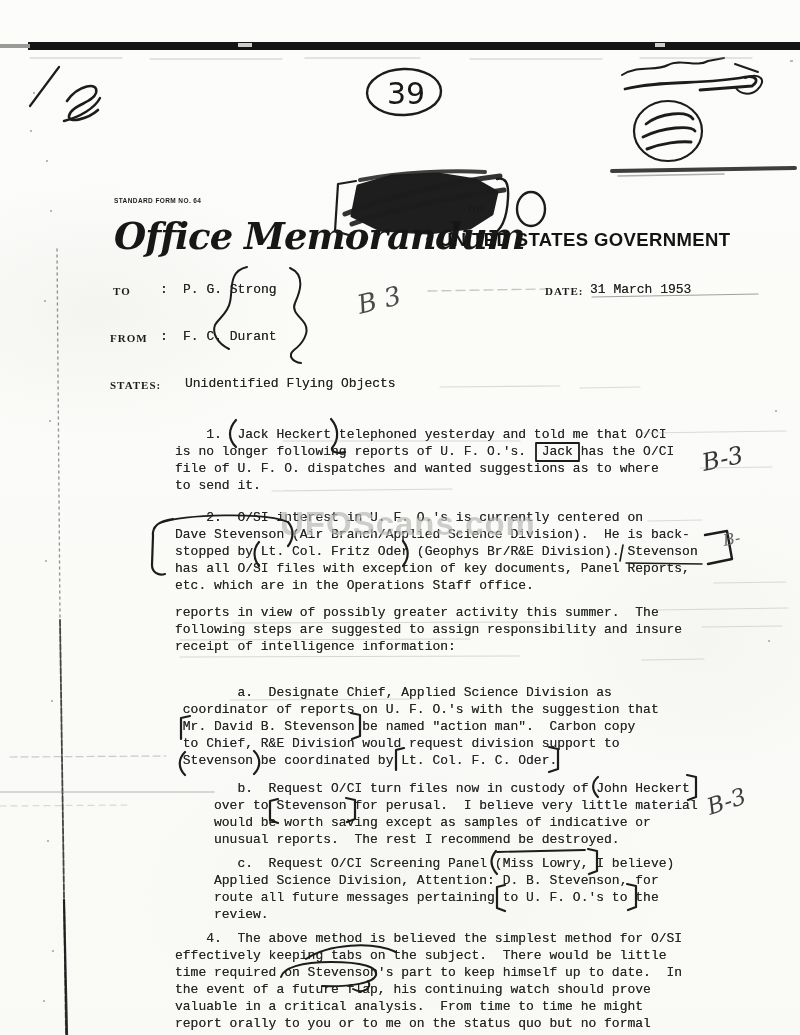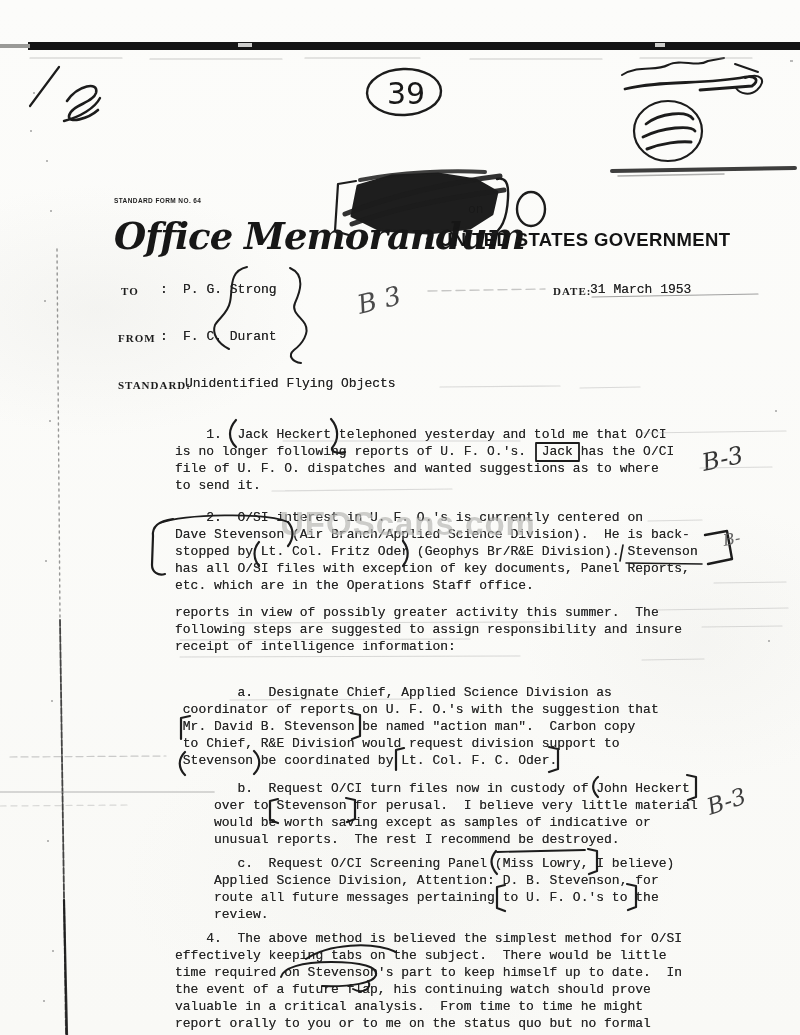--- a/index.html
+++ b/index.html
@@ -15,21 +15,21 @@
   .topnick{position:absolute;top:43px;height:4px;background:#fbfbf9;opacity:.8;}
   .formno{position:absolute;left:114px;top:197px;font-family:"Liberation Sans",sans-serif;
     font-size:6.5px;font-weight:bold;letter-spacing:.4px;color:#1d1d1d;}
   .script{position:absolute;left:114px;top:214px;font-family:"DejaVu Serif",serif;
     font-style:italic;font-weight:700;font-size:37px;color:#171717;letter-spacing:-1px;}
   .mast-sep{position:absolute;left:424px;top:232px;font-size:15px;font-weight:bold;color:#161616;}
   .org{position:absolute;left:439px;top:229px;font-family:Liberation Sans, sans-serif;
     font-size:18.5px;font-weight:600;letter-spacing:.4px;color:#141414;}
   .redact-peek{position:absolute;left:468px;top:202px;font-size:13px;color:#555;}
   .lbl{position:absolute;font-family:"Liberation Serif",serif;font-size:11px;font-weight:700;
-    letter-spacing:1px;color:#1c1c1c;margin-left:8px;}
+    letter-spacing:1px;color:#1c1c1c;}
   .mono{position:absolute;font-size:13px;color:#242424;white-space:pre;
     text-shadow:0 0 .6px rgba(25,25,25,.7);}
   .para{position:absolute;font-size:13px;line-height:17px;color:#262626;white-space:pre;
     text-shadow:0 0 .6px rgba(25,25,25,.65);}
   .para .tline{height:17px;}
   .watermark{position:absolute;left:280px;top:505px;font-family:"Liberation Sans",sans-serif;
     font-size:33px;font-weight:bold;letter-spacing:1px;color:rgba(125,125,122,.38);
     text-shadow:1px 1px 0 rgba(255,255,255,.5);z-index:4;}
   .ink{position:absolute;left:0;top:0;z-index:5;pointer-events:none;}
   .hand{font-family:"DejaVu Serif",serif;font-style:italic;}
@@ -51,21 +51,21 @@
   <span class="redact-peek">on</span>
 
   <span class="lbl" style="left:113px;top:285px;">TO</span>
   <span class="mono" style="left:160px;top:282px;">:</span>
   <span class="mono" style="left:183px;top:282px;">P. G. Strong</span>
   <span class="lbl" style="left:545px;top:285px;">DATE:</span>
   <span class="mono" style="left:590px;top:282px;">31 March 1953</span>
   <span class="lbl" style="left:110px;top:332px;">FROM</span>
   <span class="mono" style="left:160px;top:329px;">:</span>
   <span class="mono" style="left:183px;top:329px;">F. C. Durant</span>
-  <span class="lbl" style="left:110px;top:379px;">STANDARD:</span>
+  <span class="lbl" style="left:110px;top:379px;">STATES:</span>
   <span class="mono" style="left:185px;top:376px;">Unidentified Flying Objects</span>
 
   <div class="para" style="left:175px;top:426px;"><div class="tline">    1.  Jack Heckert telephoned yesterday and told me that O/CI</div><div class="tline">is no longer following reports of U. F. O.'s.  Jack has the O/CI</div><div class="tline">file of U. F. O. dispatches and wanted suggestions as to where</div><div class="tline">to send it.</div></div>
   <div class="para" style="left:175px;top:509px;"><div class="tline">    2.  O/SI interest in U. F. O.'s is currently centered on</div><div class="tline">Dave Stevenson (Air Branch/Applied Science Division).  He is back-</div><div class="tline">stopped by Lt. Col. Fritz Oder (Geophys Br/R&amp;E Division). Stevenson</div><div class="tline">has all O/SI files with exception of key documents, Panel Reports,</div><div class="tline">etc. which are in the Operations Staff office.</div></div>
   <div class="para" style="left:175px;top:604px;"><div class="tline">reports in view of possibly greater activity this summer.  The</div><div class="tline">following steps are suggested to assign responsibility and insure</div><div class="tline">receipt of intelligence information:</div></div>
   <div class="para" style="left:175px;top:684px;"><div class="tline">        a.  Designate Chief, Applied Science Division as</div><div class="tline"> coordinator of reports on U. F. O.'s with the suggestion that</div><div class="tline"> Mr. David B. Stevenson be named "action man".  Carbon copy</div><div class="tline"> to Chief, R&amp;E Division would request division support to</div><div class="tline"> Stevenson be coordinated by Lt. Col. F. C. Oder.</div></div>
   <div class="para" style="left:175px;top:780px;"><div class="tline">        b.  Request O/CI turn files now in custody of John Heckert</div><div class="tline">     over to Stevenson for perusal.  I believe very little material</div><div class="tline">     would be worth saving except as samples of indicative or</div><div class="tline">     unusual reports.  The rest I recommend be destroyed.</div></div>
   <div class="para" style="left:175px;top:855px;"><div class="tline">        c.  Request O/CI Screening Panel (Miss Lowry, I believe)</div><div class="tline">     Applied Science Division, Attention: D. B. Stevenson, for</div><div class="tline">     route all future messages pertaining to U. F. O.'s to the</div><div class="tline">     review.</div></div>
   <div class="para" style="left:175px;top:930px;"><div class="tline">    4.  The above method is believed the simplest method for O/SI</div><div class="tline">effectively keeping tabs on the subject.  There would be little</div><div class="tline">time required on Stevenson's part to keep himself up to date.  In</div><div class="tline">the event of a future flap, his continuing watch should prove</div><div class="tline">valuable in a critical analysis.  From time to time he might</div><div class="tline">report orally to you or to me on the status quo but no formal</div></div>
   <div class="para" style="left:182px;top:1030px;">

